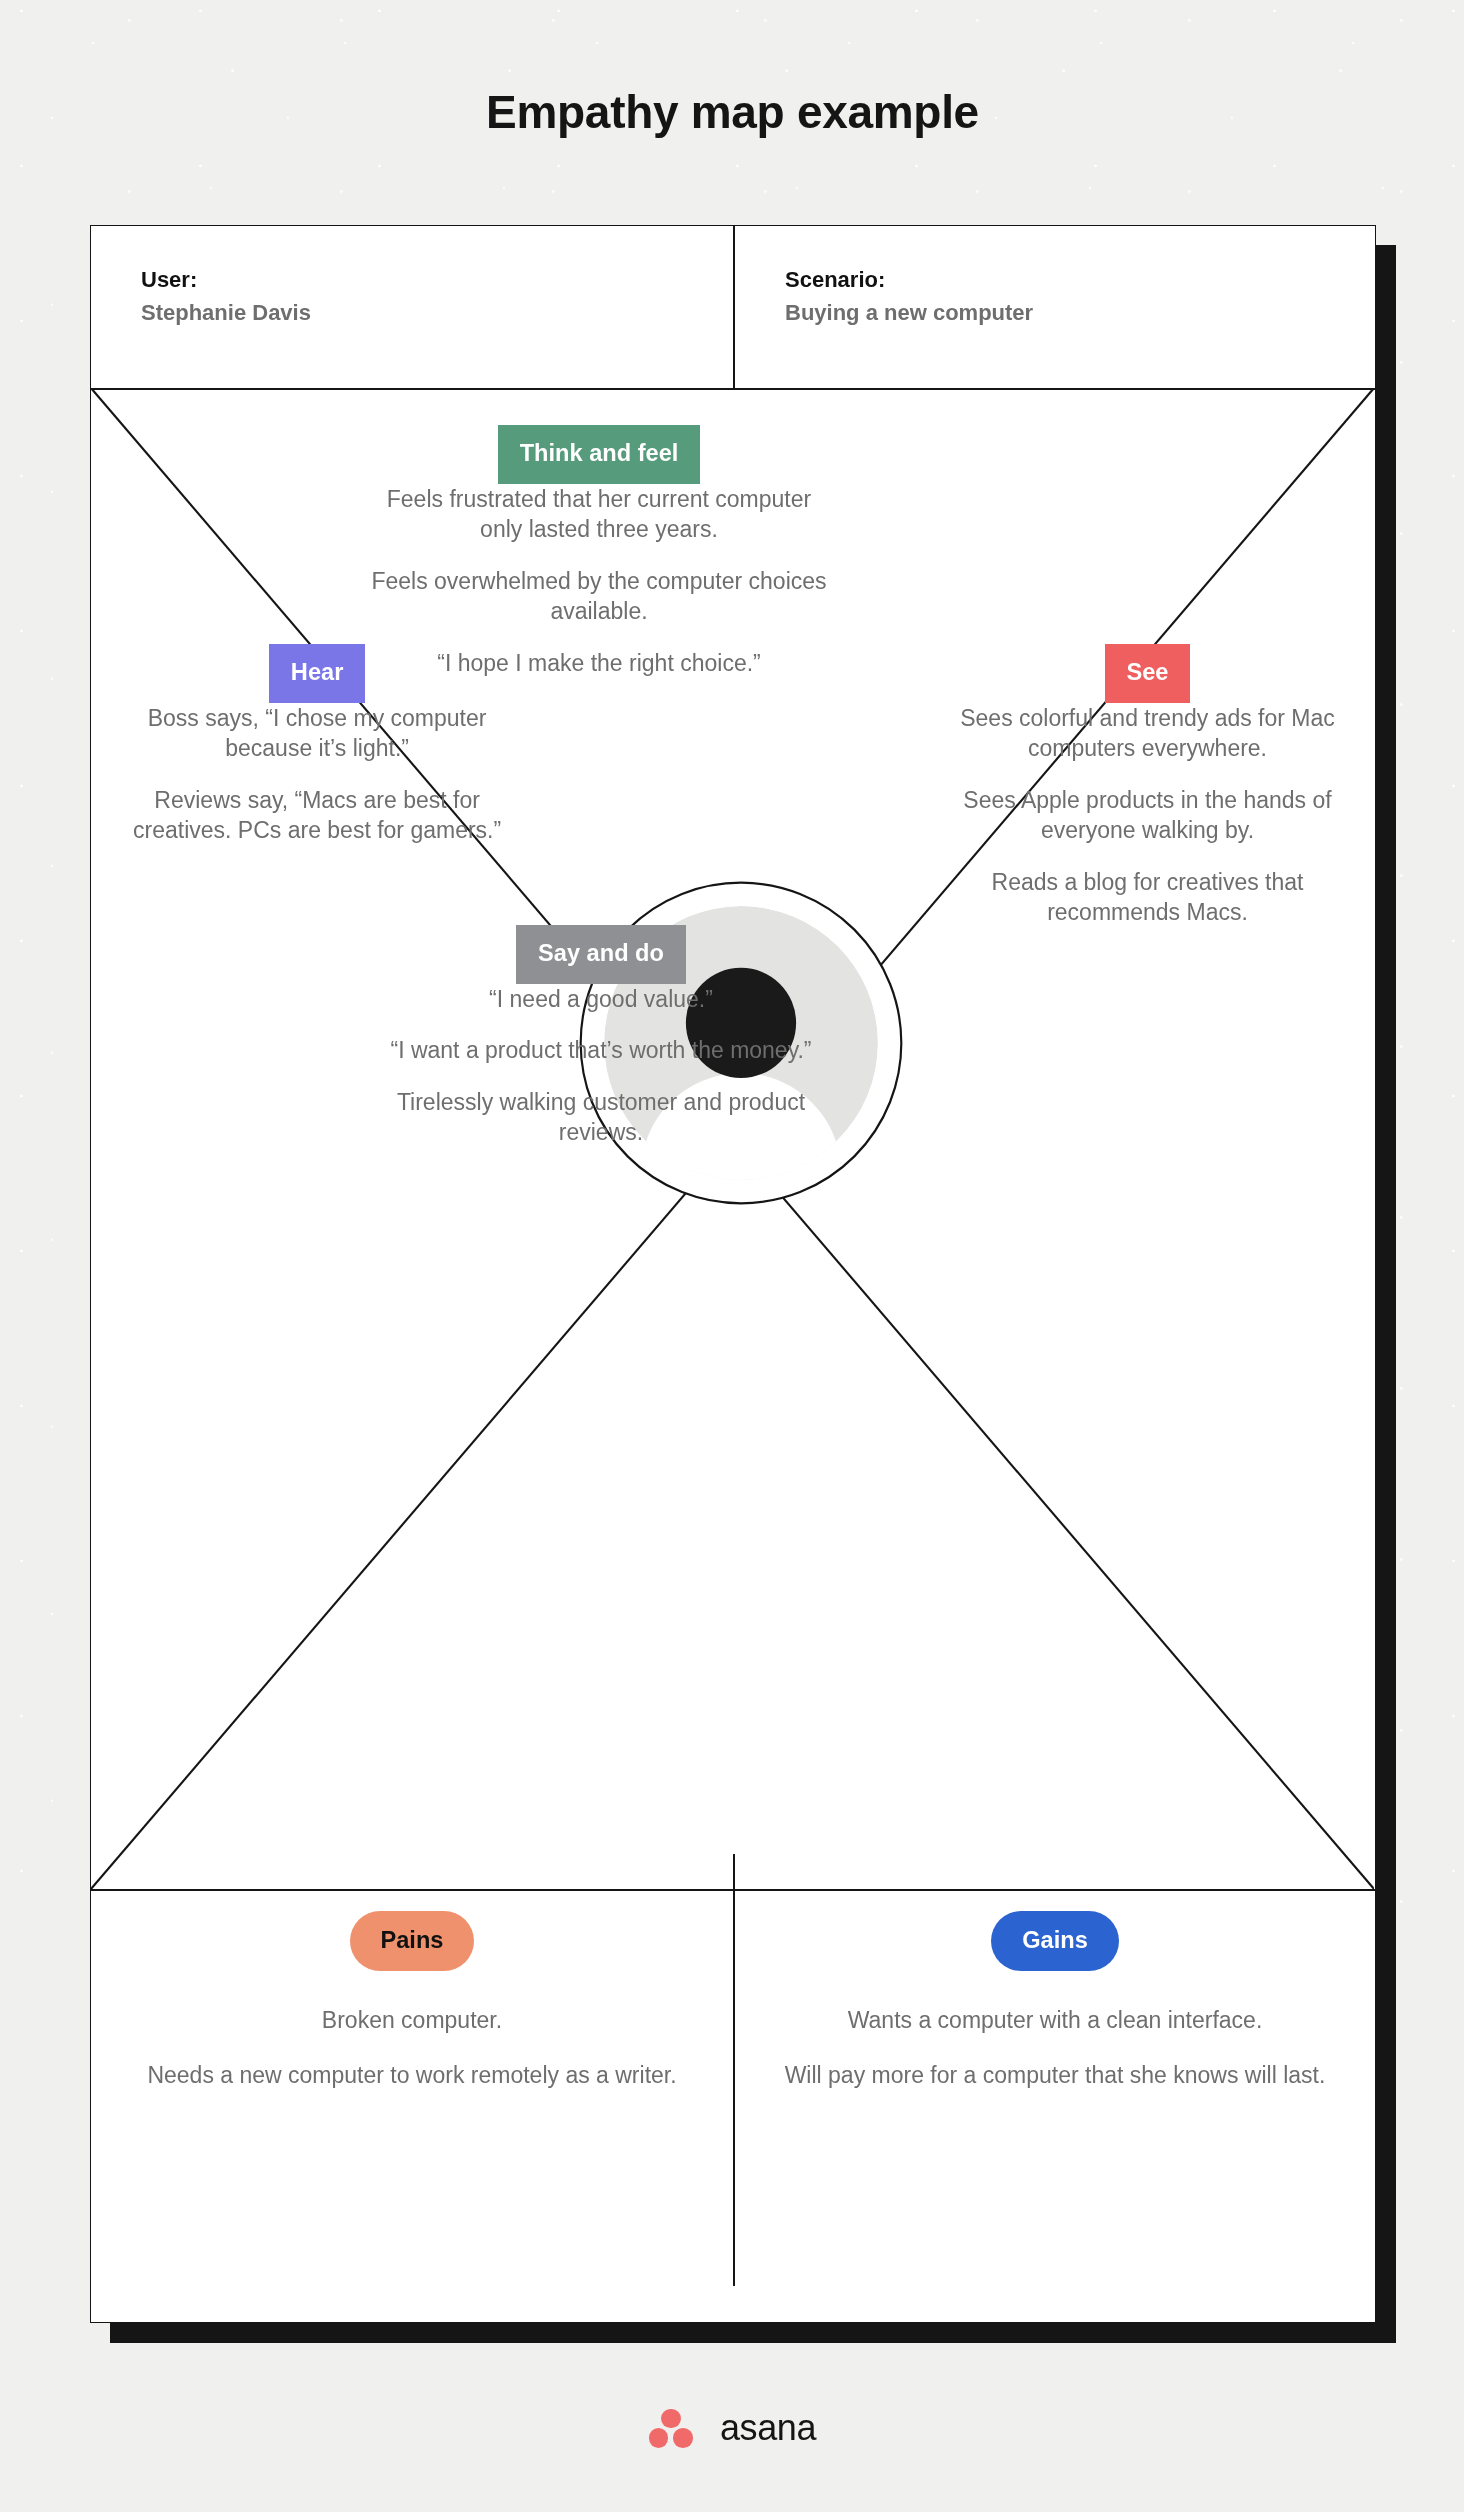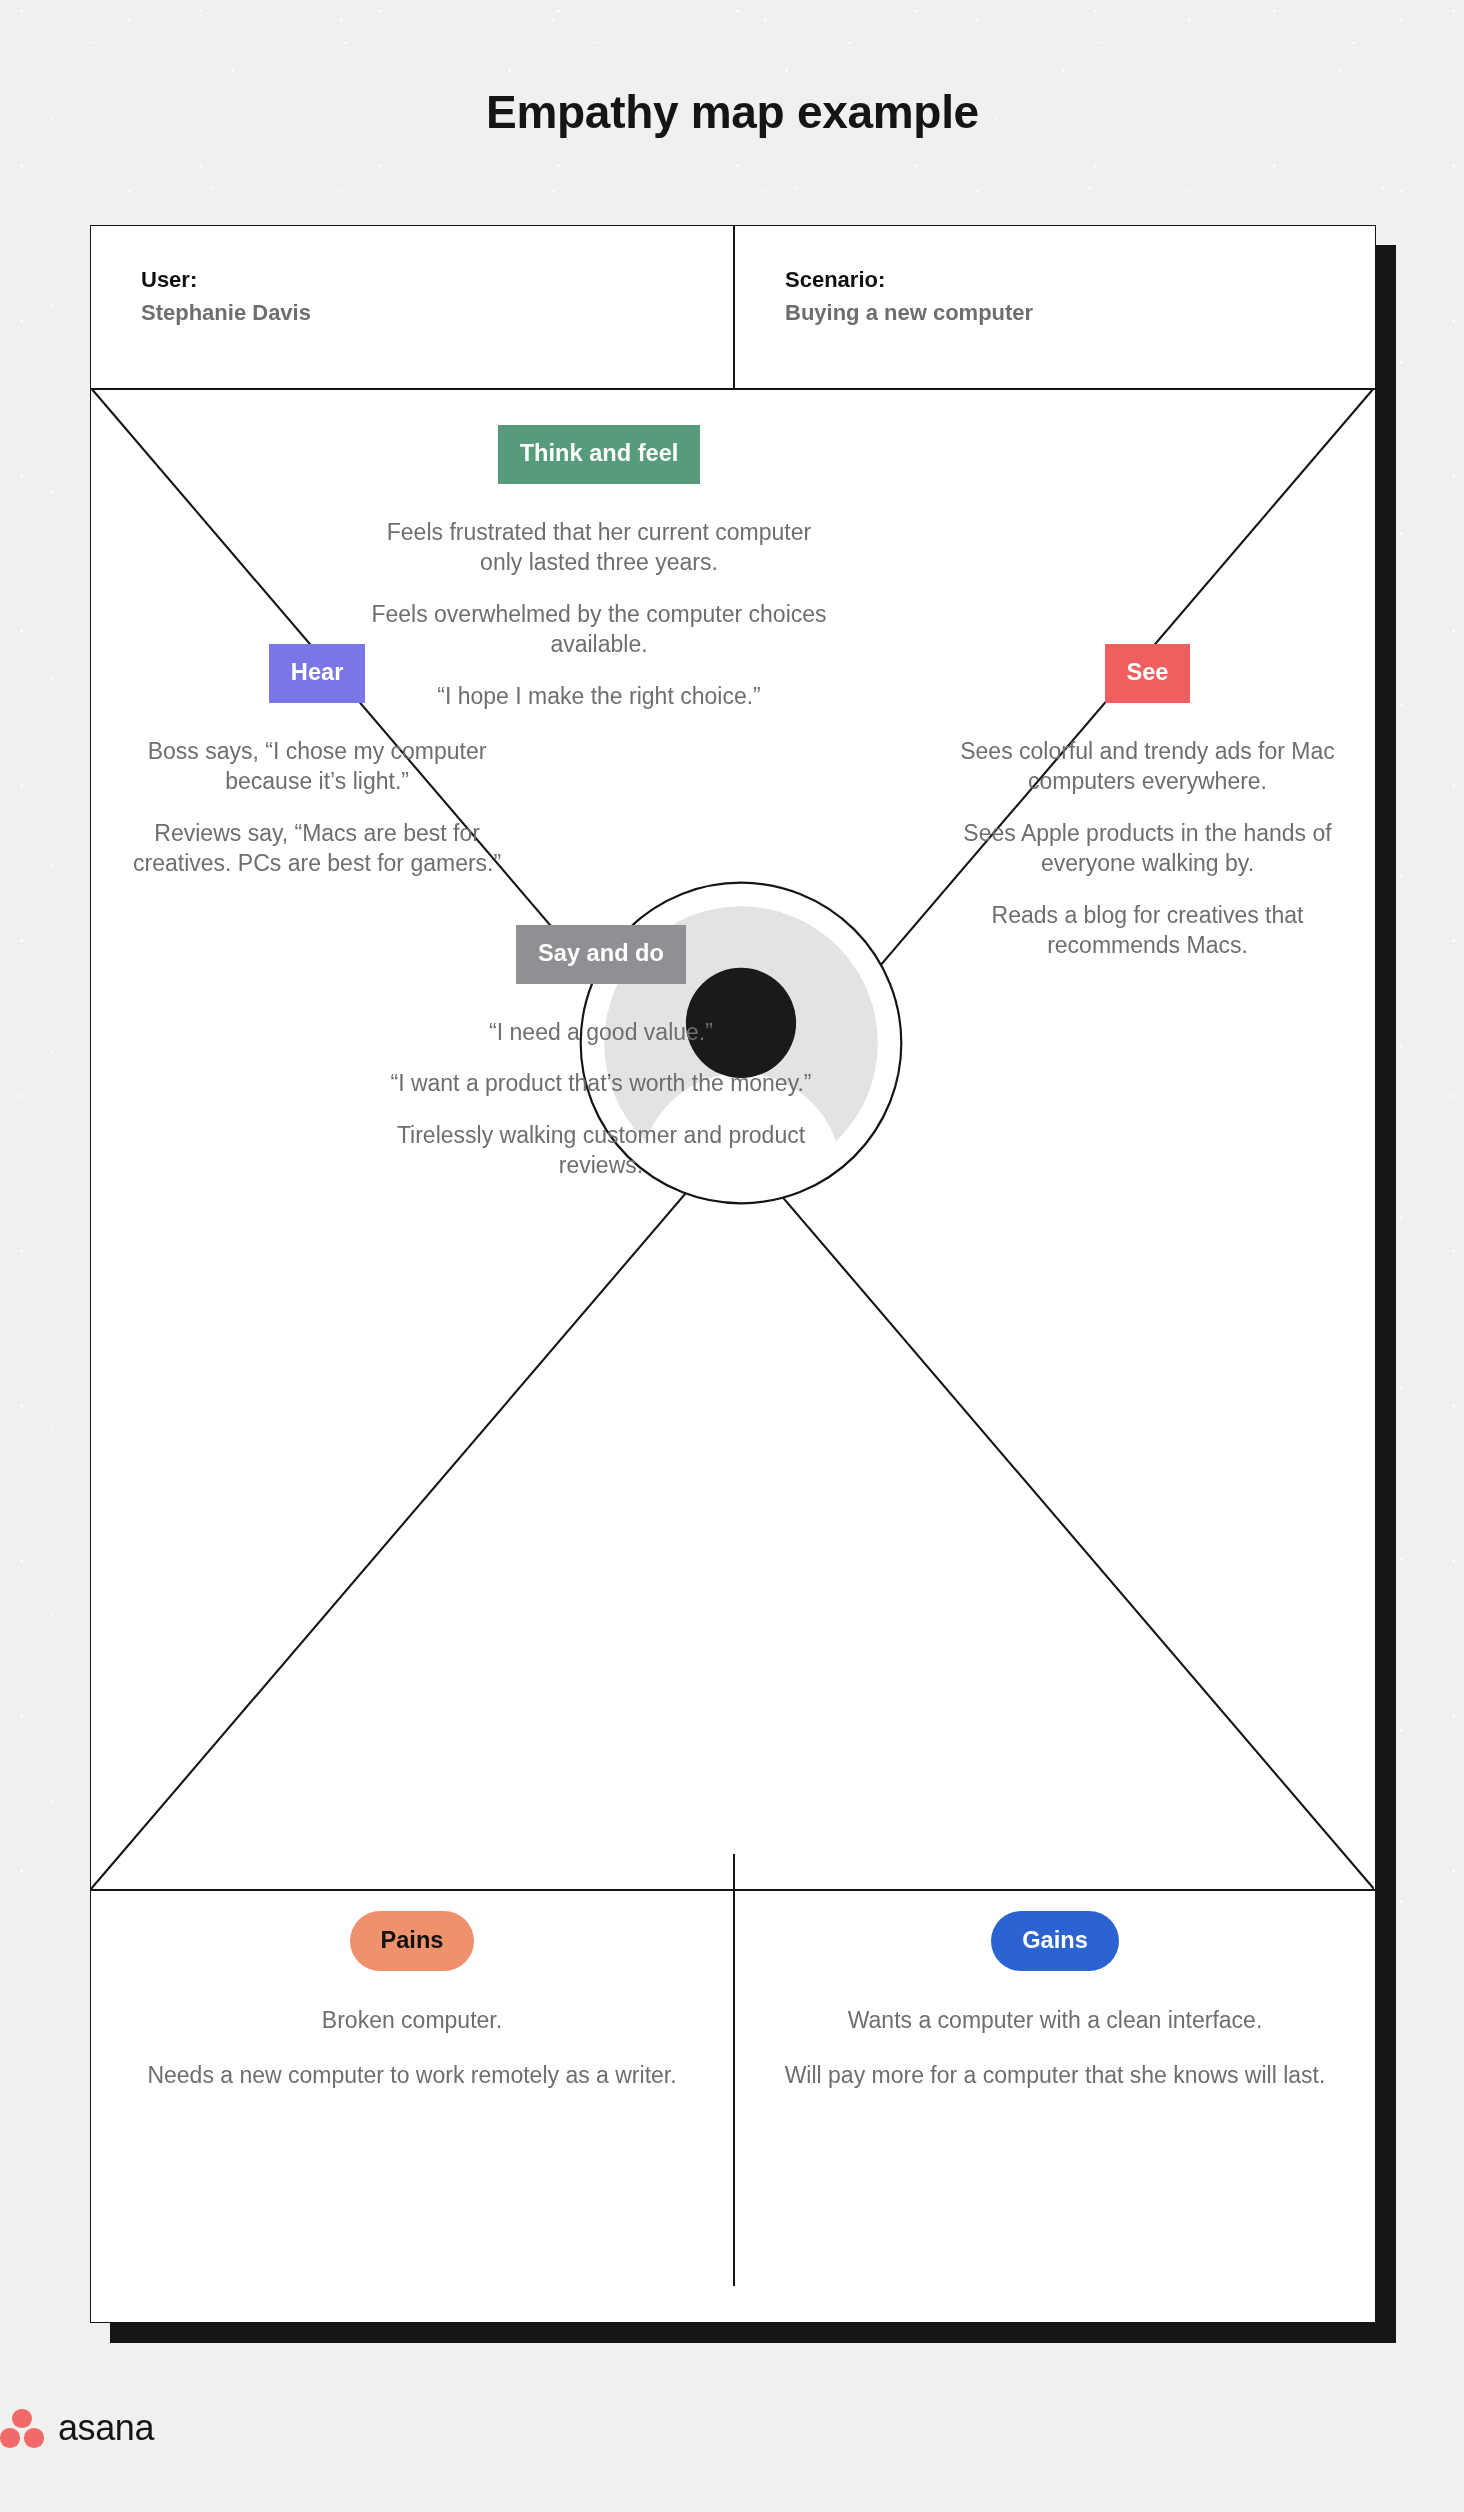--- a/index.html
+++ b/index.html
@@ -125,21 +125,21 @@
 
   
   .blk { position: absolute; text-align: center; }
   .blk p {
     font-size: 23px;
     line-height: 1.33;
     color: #6e6e6e;
     margin: 0 0 21px 0;
   }
   .blk p:last-child { margin-bottom: 0; }
-  .blk .badge-wrap { margin-bottom: 33px; }
+  .blk .badge-wrap { }
 
   
   .blk-think { left: 280px; top: 37px; width: 456px; }
   .blk-hear  { left: 14.6px;  top: 256px; width: 423px; }
   .blk-see   { left: 845px; top: 256px; width: 423px; }
   .blk-say   { left: 286px; top: 537px; width: 448px; }
 
   
   .blk-ftr { position: absolute; left: 0; top: 57px; width: 100%; text-align: center; }
   .blk-ftr .badge-wrap { margin-bottom: 34px; }
@@ -153,21 +153,21 @@
     position: absolute;
     left: 483px; top: 488px;
     width: 334px; height: 334px;
   }
 
   
   .logo {
     position: absolute;
     left: 0; top: 2407px;
     width: 1465px;
-    display: flex; align-items: center; gap: 14px;
+    display: flex; align-items: center; justify-content: center; gap: 27px;
   }
   .logo-dots { position: relative; width: 44px; height: 39px; }
   .logo-dots i {
     position: absolute; display: block;
     width: 19.5px; height: 19.5px; border-radius: 50%;
     background: #f06a6a;
   }
   .logo-dots i.d-top  { left: 12.2px; top: 0; }
   .logo-dots i.d-left { left: 0;    top: 19.5px; }
   .logo-dots i.d-right{ left: 24.4px; top: 19.5px; }

